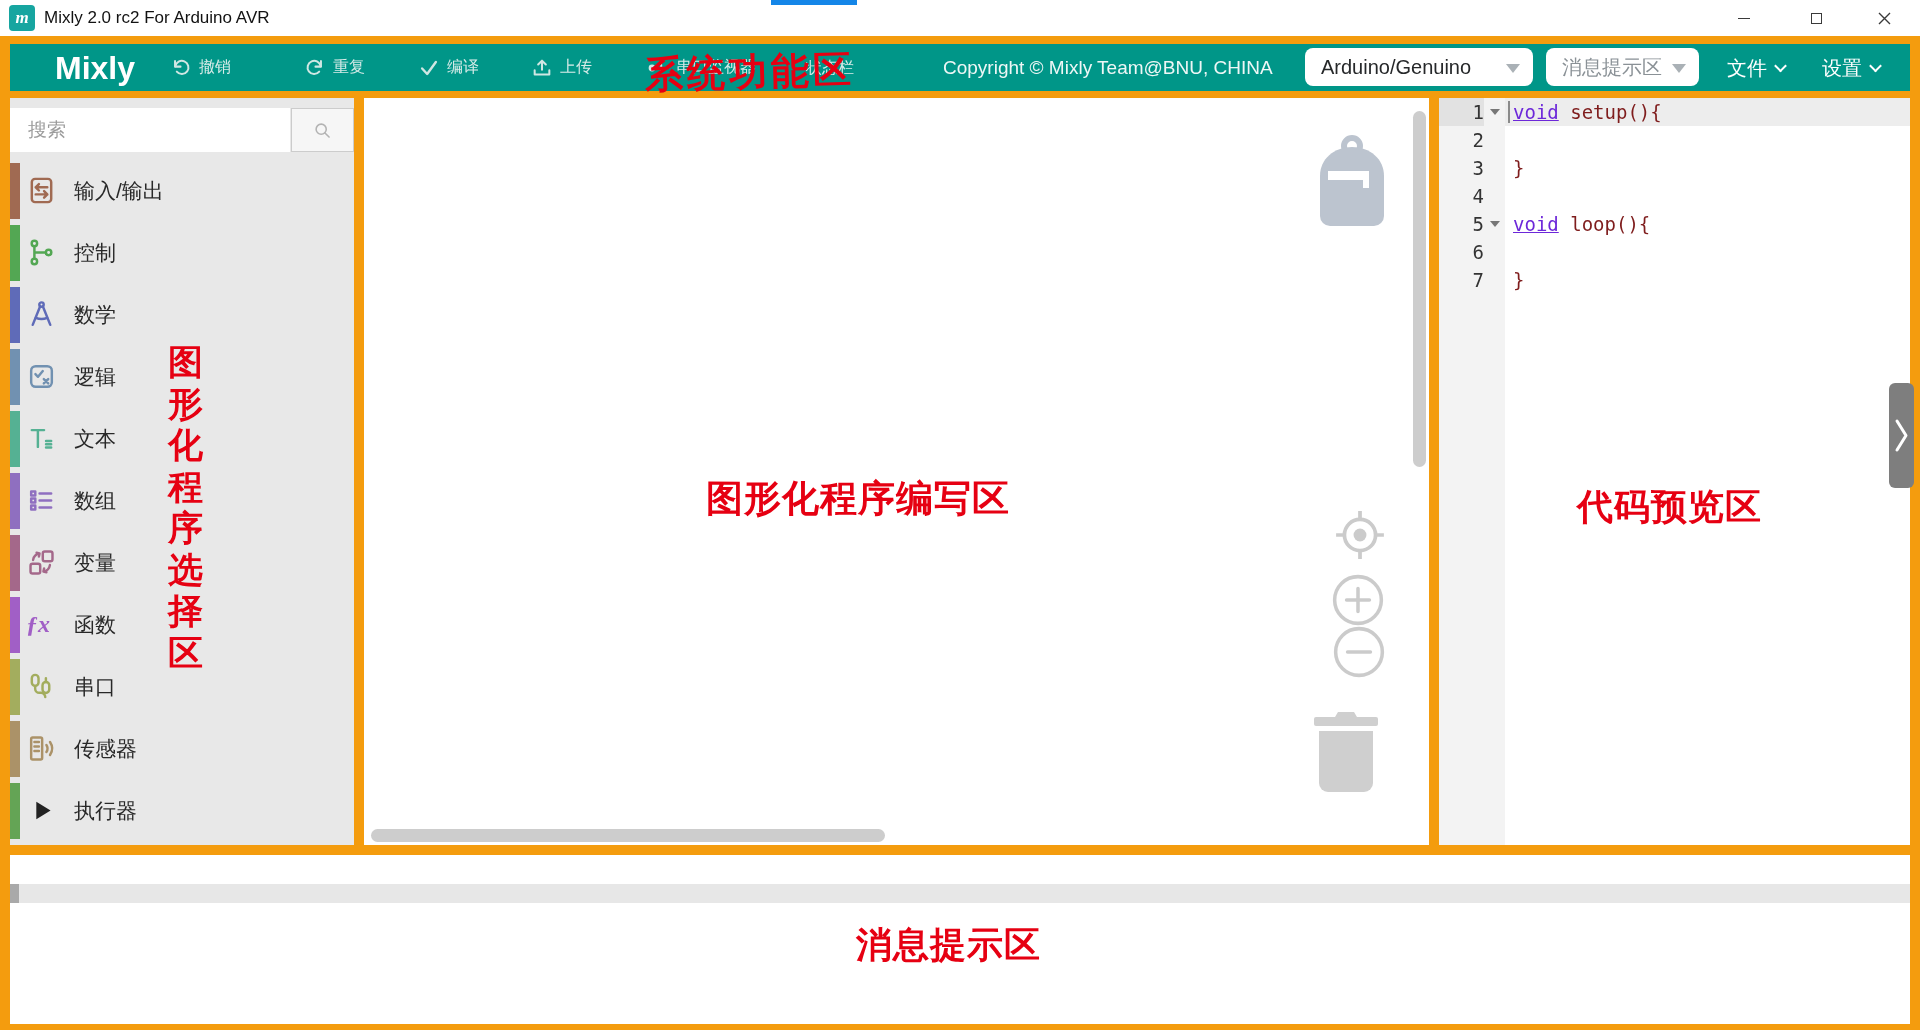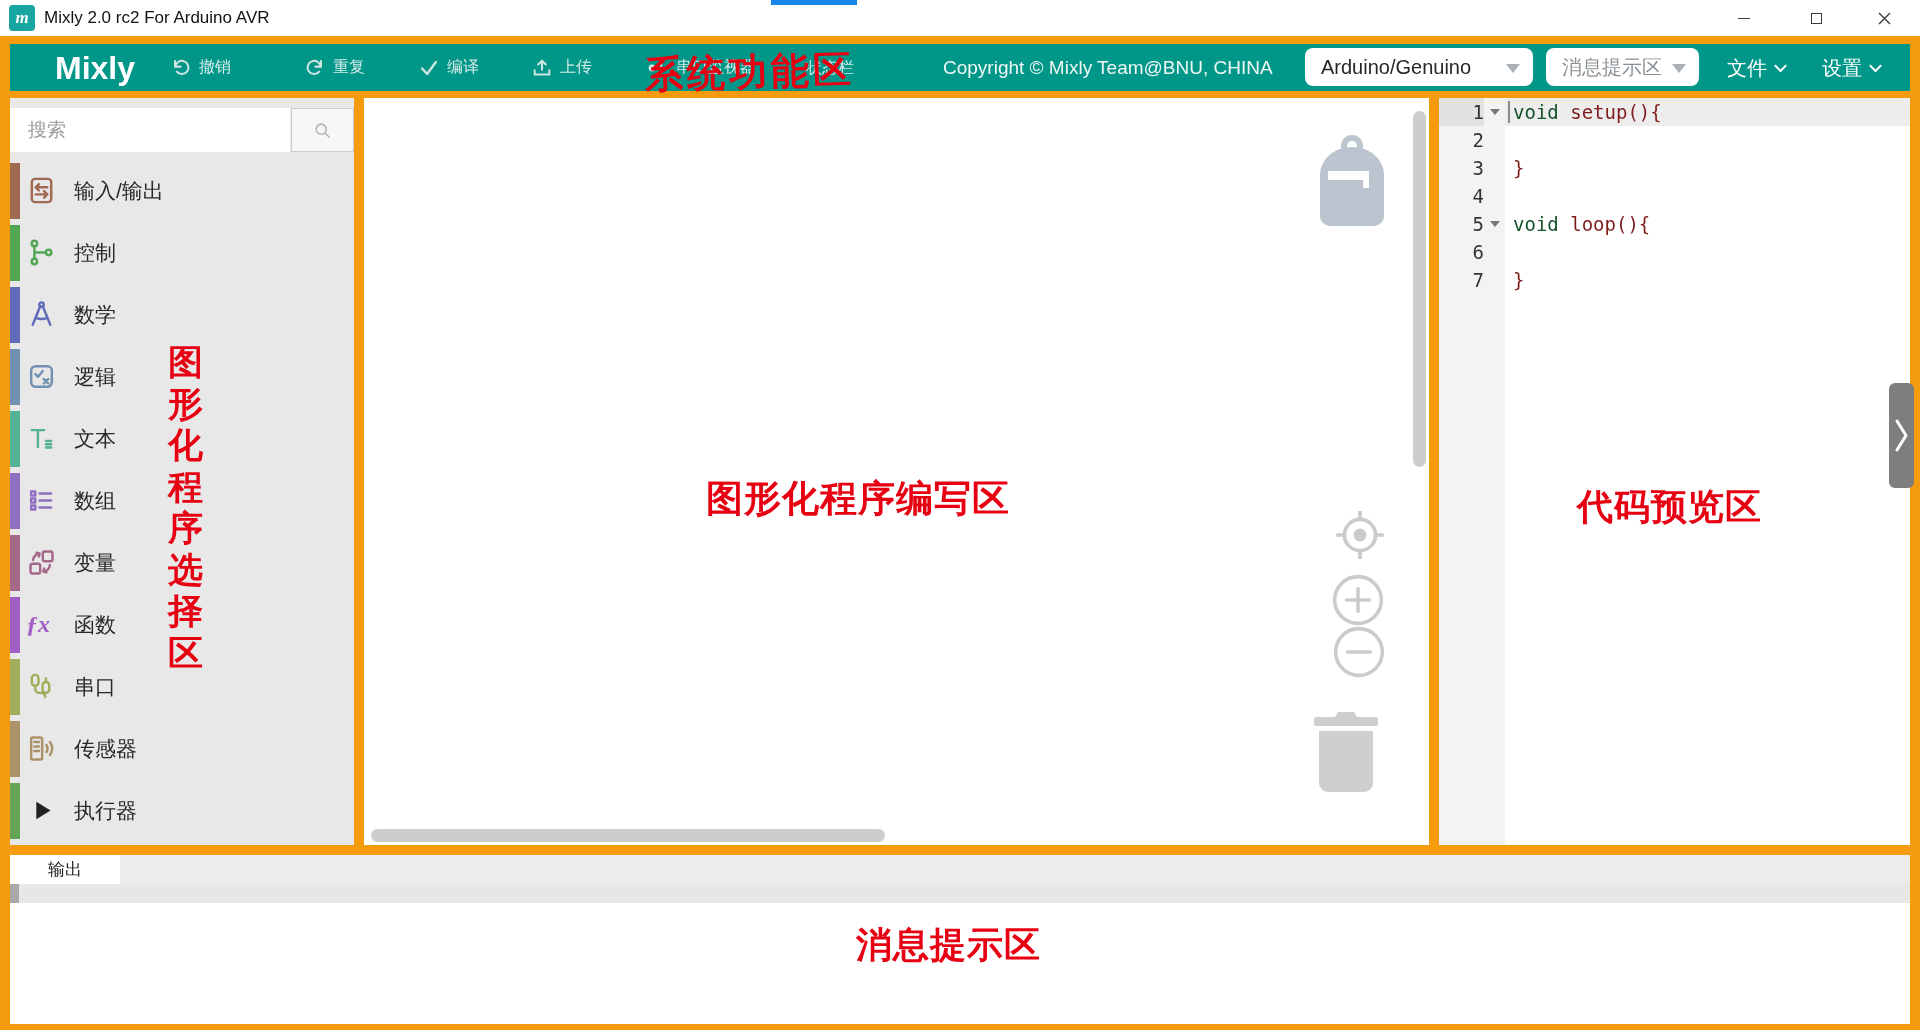--- a/index.html
+++ b/index.html
@@ -73,21 +73,21 @@
   .gutter-bg { position:absolute; left:0; top:0; width:66px; height:100%; background:#f3f3f3; }
   #code-lines { position:absolute; left:0; top:0; width:100%; }
   .cl { position:relative; display:flex; height:28px; line-height:28px; font-size:19px; }
   .cl-num { width:45px; text-align:right; color:#333; z-index:1; }
   .cl-car { width:21px; display:flex; align-items:center; justify-content:center; z-index:1; }
   .fcar { width:0; height:0; border-left:5px solid transparent; border-right:5px solid transparent; border-top:6px solid #777; }
   .cl-code { position:relative; flex:1; padding-left:8px; color:#1a1a1a; white-space:pre; }
   .cl.active .cl-num { background:#e2e2e2; }
   .cl.active { background:transparent; }
   .cl.active .cl-code { background:#ededed; }
-  .tok-kw { color:#14532d; }
+  .tok-kw { color:#6d28d9;text-decoration:underline; }
   .tok-pl { color:#7f1d1d; }
   .cursor { position:absolute; left:3px; top:3px; width:2px; height:22px; background:#8a8a8a; }
 
   .collapse-handle { position:absolute; left:1889px; top:347px; width:25px; height:105px; background:#7e7e7e;
                      border-radius:6px; display:flex; align-items:center; justify-content:center; }
 
   
   .bottom { position:absolute; left:10px; top:819px; width:1900px; height:169px; background:#fff; }
   .tabbar { position:absolute; left:0; top:0; width:100%; height:29px; background:#ececec; }
   .tab-active { position:absolute; left:0; top:0; width:110px; height:29px; background:#fff;
@@ -402,23 +402,20 @@
         </div>
     </div>
 
     <div class="collapse-handle">
       <svg width="25" height="105" viewBox="0 0 25 105">
           <path d="M8 38 L17 52.5 L8 67" stroke="#fff" stroke-width="3" fill="none" stroke-linecap="round" stroke-linejoin="round"></path>
         </svg>
     </div>
 
     <div class="bottom">
-      <div class="tabbar">
-        <div class="tab-active">输出</div>
-      </div>
       <div class="out-strip">
         <div class="out-thumb"></div>
       </div>
       <div class="out-body"></div>
     </div>
 
   </div>
 
   <div class="anno anno-system">系统功能区</div>
   <div class="anno anno-select">

